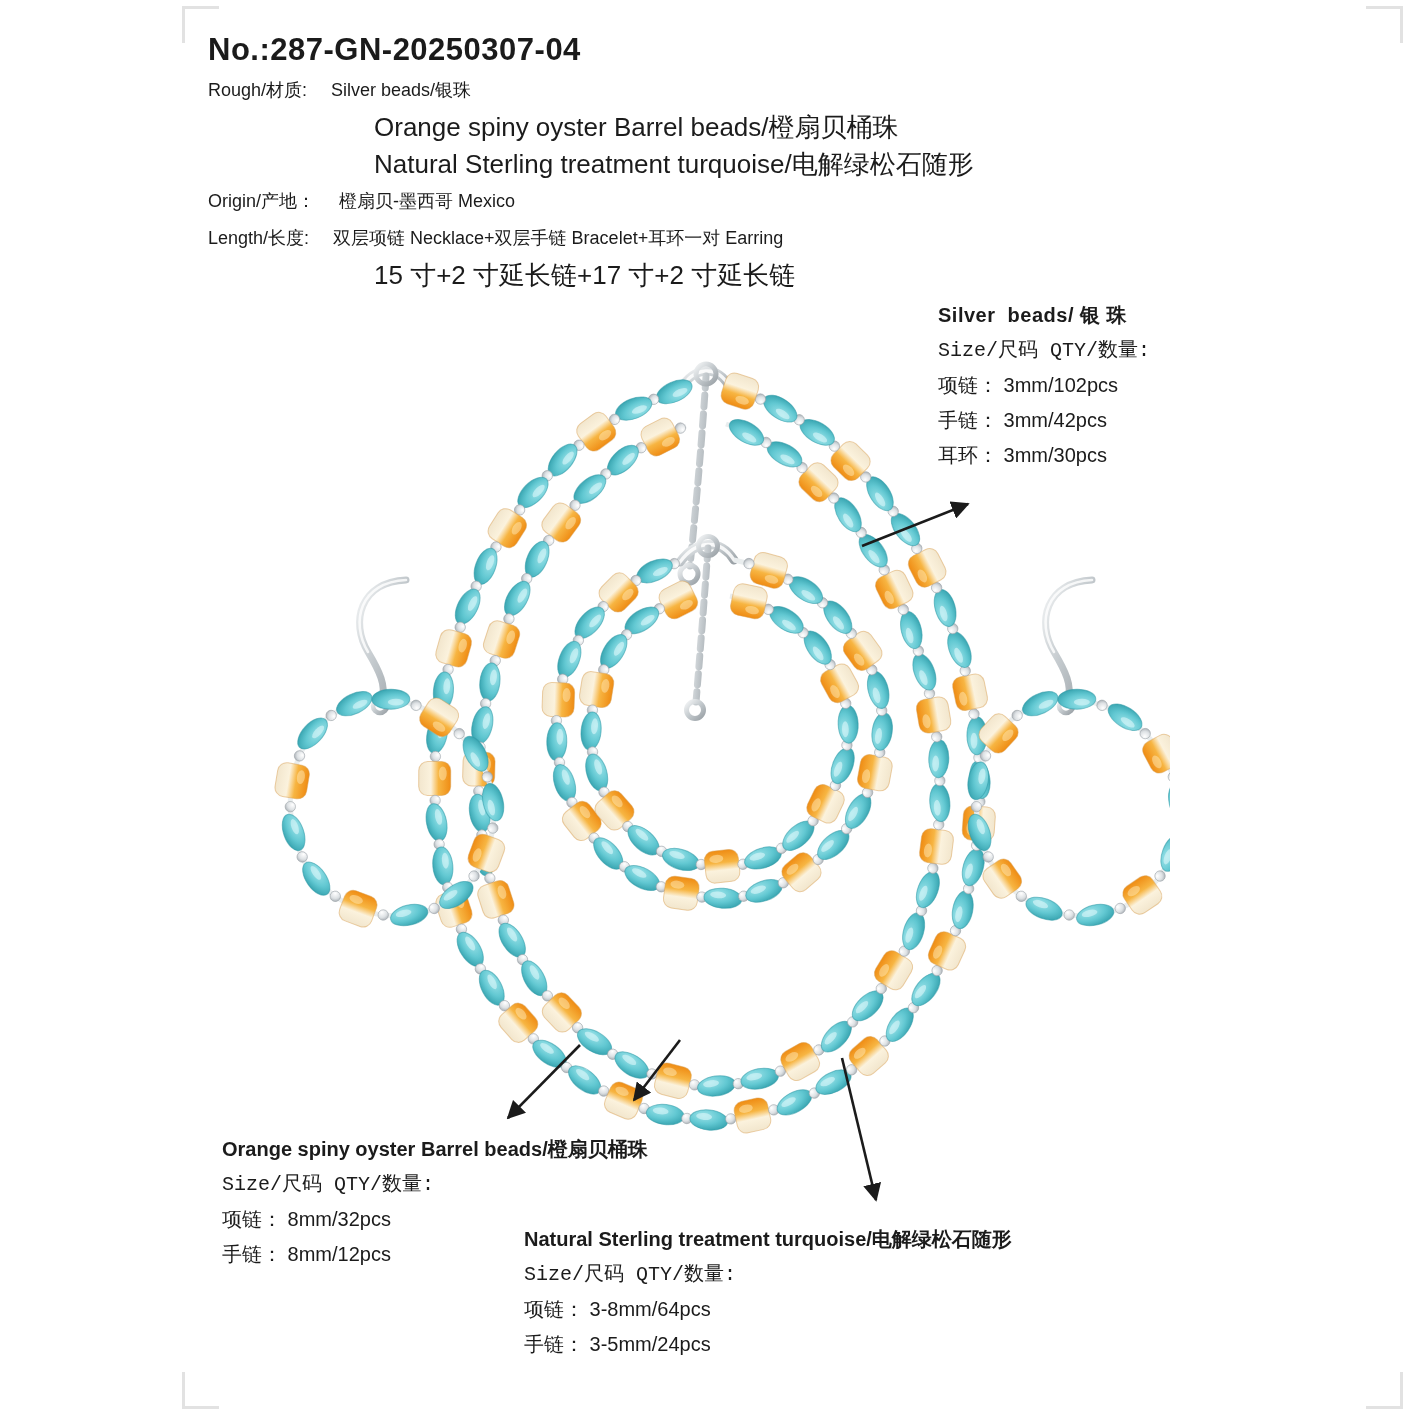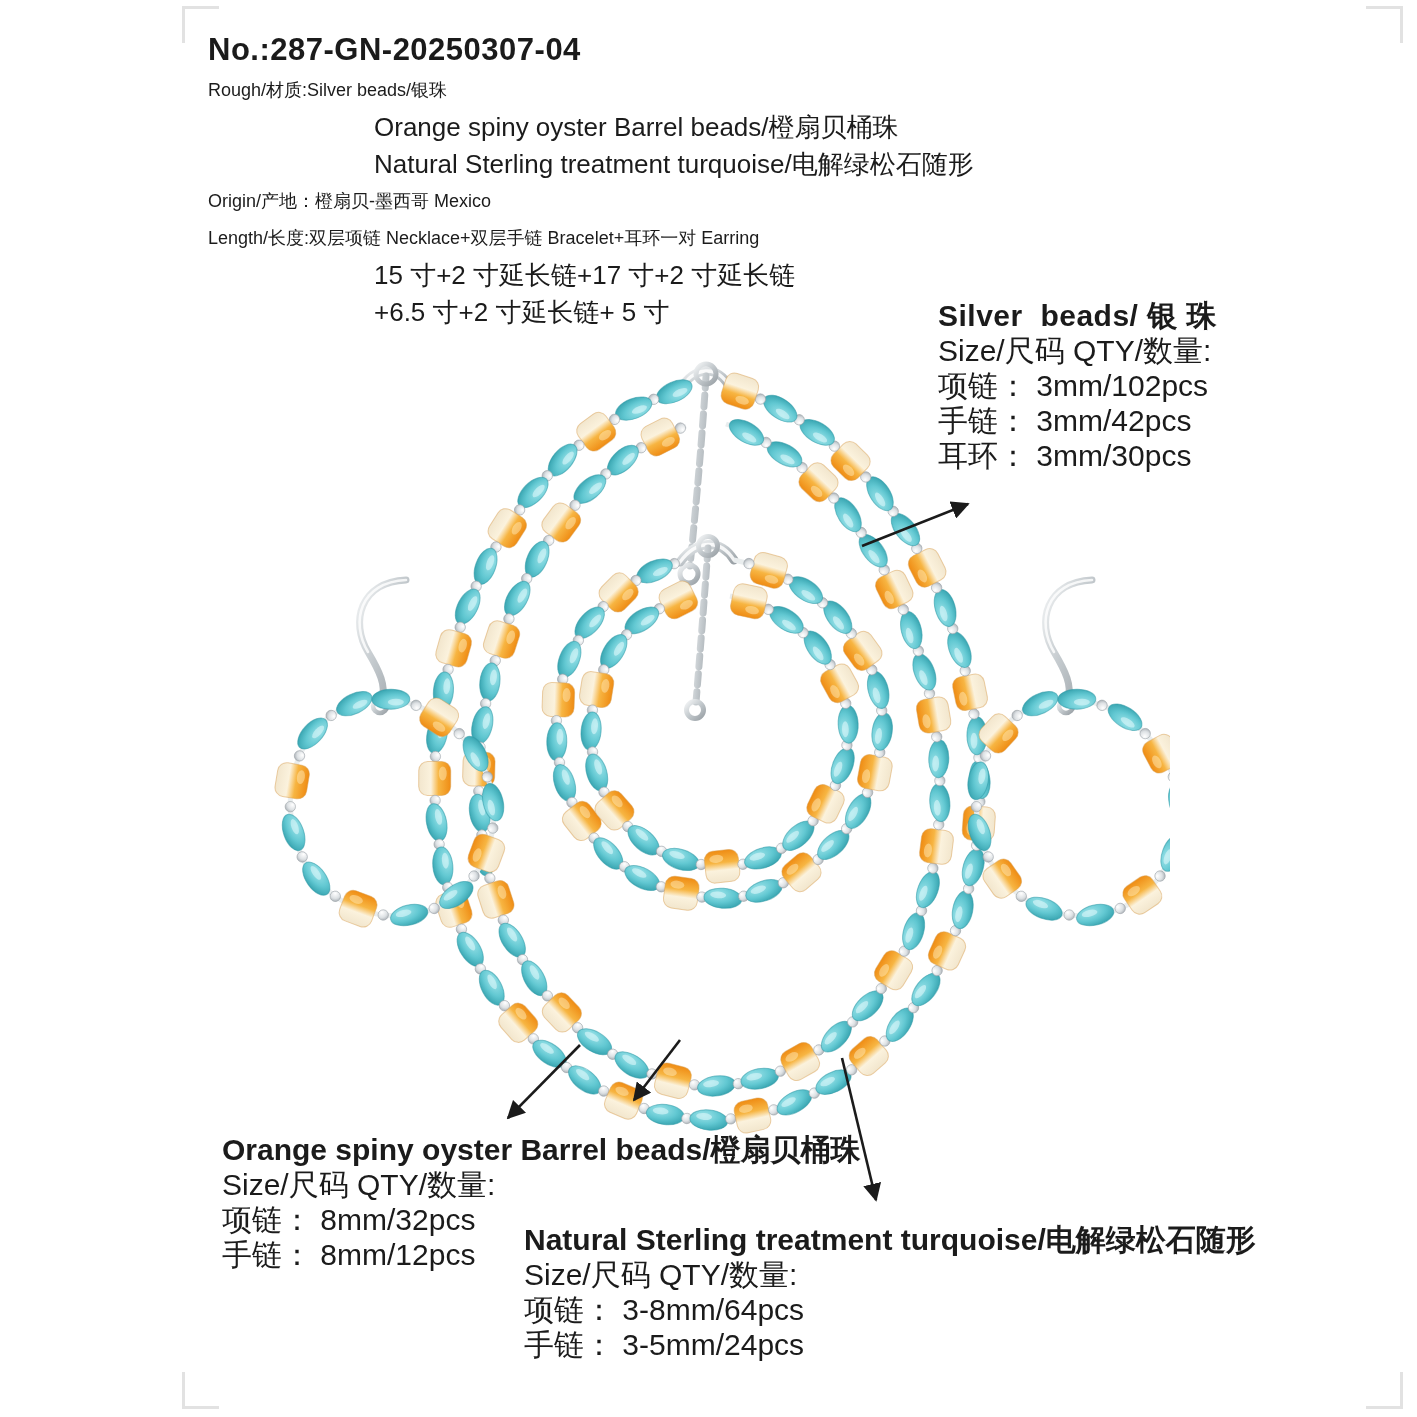--- a/index.html
+++ b/index.html
@@ -23,27 +23,27 @@
   
   .spec{position:absolute;left:208px;top:4px;width:1000px;}
   .spec .no{
     font-size:31px;font-weight:700;letter-spacing:.5px;line-height:44px;
     white-space:pre;
     margin-top:24px;
   }
   .row{display:flex;align-items:flex-start;line-height:37px;font-size:18px;}
   .row .lbl{white-space:pre;flex:0 0 auto;}
   .row .vals{display:flex;flex-direction:column;}
-  .row .vals span{white-space:pre;}
+  .row .vals span{white-space:pre;margin-left:24px;}
   .indent{padding-left:166px;white-space:pre;font-size:26px;line-height:37px;}
 
   
-  .callout{position:absolute;font-size:30px;line-height:35px;}
+  .callout{position:absolute;font-size:20px;line-height:35px;}
   .callout .head{font-weight:700;white-space:pre;}
-  .callout .sub{white-space:pre;}
+  .callout .sub{white-space:pre;font-family:Liberation Mono, monospace;}
   .callout .line{white-space:pre;}
   .callout.silver{left:938px;top:298px;}
   .callout.silver .head{letter-spacing:.5px;}
   .callout.oyster{left:222px;top:1132px;}
   .callout.turq{left:524px;top:1222px;}
 
   
   .photo{position:absolute;left:210px;top:330px;width:960px;height:810px;}
   .photo svg{width:100%;height:100%;display:block;}
 
@@ -80,21 +80,20 @@
       </div>
     </div>
 
     <div class="row">
       <div class="lbl">Length/长度:</div>
       <div class="vals">
         <span>双层项链 Necklace+双层手链 Bracelet+耳环一对 Earring</span>
       </div>
     </div>
     <div class="indent">15 寸+2 寸延长链+17 寸+2 寸延长链</div>
-    <div class="indent">+6.5 寸+2 寸延长链+ 5 寸</div>
 
 
   </div>
 
   <div class="photo">
     <svg viewBox="0 0 960 810" xmlns="http://www.w3.org/2000/svg" aria-hidden="true">
       <defs>
         <radialGradient id="gTurq" cx="36%" cy="30%" r="78%">
           <stop offset="0%" stop-color="#9fe4ea"></stop>
           <stop offset="55%" stop-color="#62c8d2"></stop>

